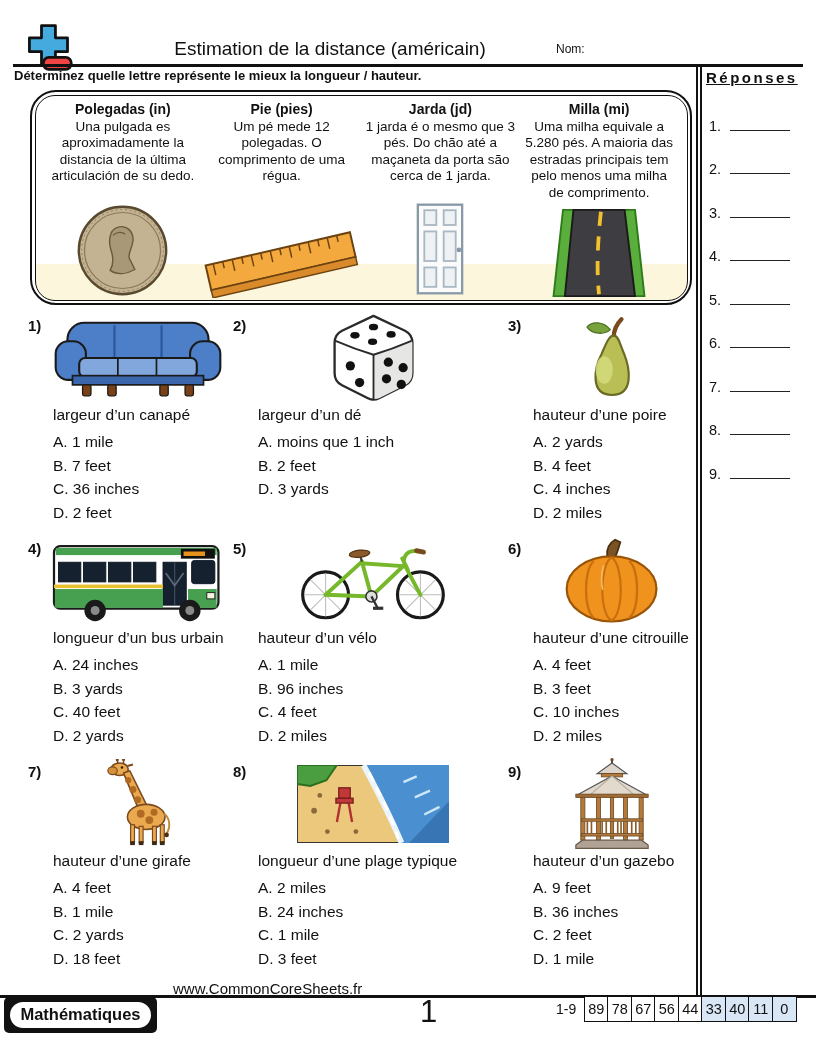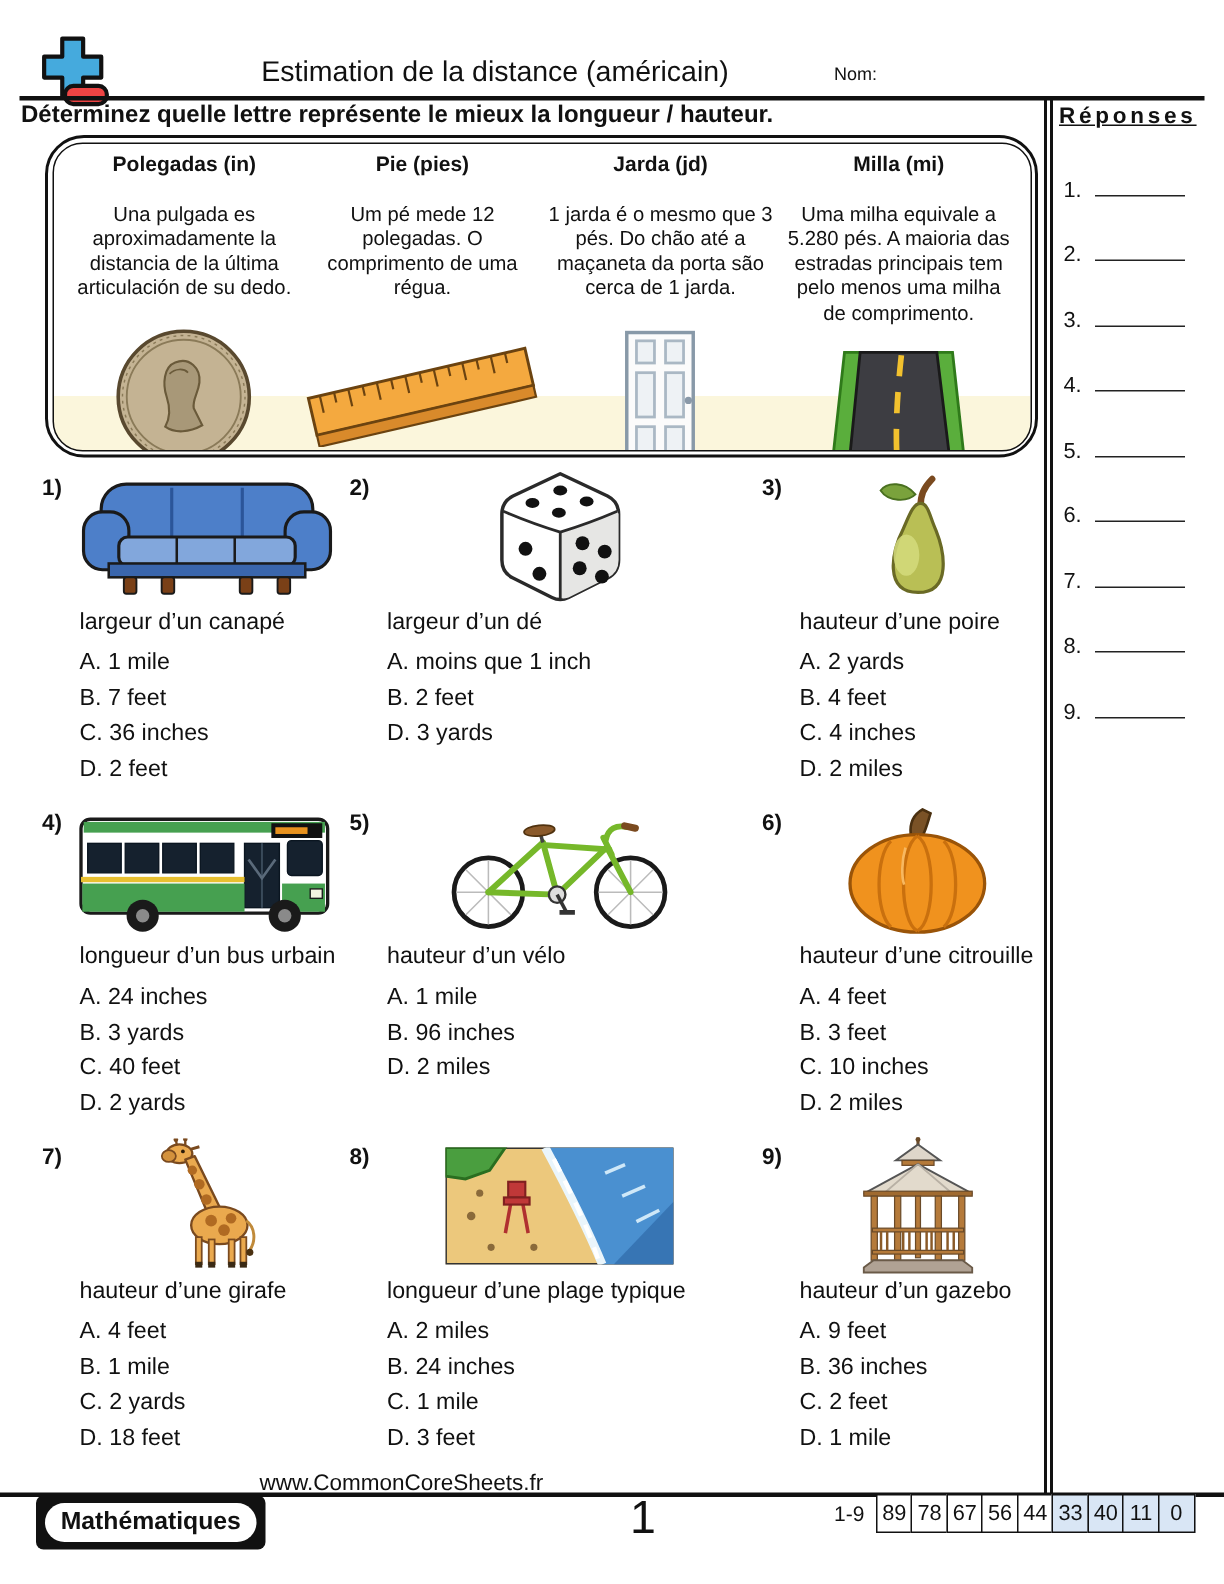--- a/index.html
+++ b/index.html
@@ -5,44 +5,44 @@
   html,body{margin:0;padding:0;}
   body{
     width:816px;height:1056px;position:relative;background:#ffffff;color:#111;
     font-family:"Liberation Sans",sans-serif;overflow:hidden;
   }
   
   .logo{position:absolute;left:20px;top:22px;}
   .title{position:absolute;left:0;right:156px;top:38px;text-align:center;font-size:19px;}
   .nom{position:absolute;left:556px;top:42px;font-size:12px;}
   .hline{position:absolute;left:13px;top:64px;width:790px;height:3px;background:#111;}
-  .instruction{position:absolute;left:14px;top:68px;font-size:16px;font-weight:bold;}
+  .instruction{position:absolute;left:14px;top:68px;font-size:13px;font-weight:bold;}
   
   .infobox{position:absolute;left:30px;top:90px;width:658px;height:211px;border:2.5px solid #111;border-radius:26px;}
   .infobox-inner{position:absolute;inset:2.5px;border:1.5px solid #111;border-radius:20px;
     background:linear-gradient(#ffffff 0 168px,#fbf6dc 168px);display:flex;padding:5px 8px 2px 8px;box-sizing:border-box;overflow:hidden;}
-  .info-col{flex:1;display:flex;flex-direction:column;align-items:center;text-align:center;padding:0 3px;min-width:0;gap:16px;}
+  .info-col{flex:1;display:flex;flex-direction:column;align-items:center;text-align:center;padding:0 3px;min-width:0;}
   .info-title{font-size:14px;font-weight:bold;line-height:17px;}
   .info-text{font-size:13.5px;line-height:16.5px;margin-top:1px;}
   .info-icon{margin-top:auto;line-height:0;}
   
   .sidebar-line{position:absolute;left:696px;top:64px;height:932px;width:2px;border-left:2px solid #111;border-right:2px solid #111;}
   .answers-title{position:absolute;left:706px;top:69px;font-size:15px;font-weight:bold;letter-spacing:2.5px;text-decoration:underline;}
   .ans{position:absolute;left:709px;font-size:14.5px;white-space:nowrap;}
   .ans-line{display:inline-block;width:60px;height:13px;border-bottom:1.5px solid #222;margin-left:9px;}
   
   .q{position:absolute;}
   .q-num{position:absolute;left:0;top:2px;font-size:15px;font-weight:bold;}
   .q-imgrow{height:86px;display:flex;align-items:center;justify-content:center;padding-left:18px;line-height:0;}
   .q-label{font-size:15.5px;margin:5px 0 0 25px;line-height:18px;white-space:nowrap;}
   .q-opt{font-size:15.5px;margin:6px 0 0 25px;line-height:17.5px;white-space:nowrap;}
   .q-opt.first{margin-top:9px;}
   
   .footer-line{position:absolute;left:0;top:995px;width:816px;height:2.5px;background:#111;}
-  .badge{position:absolute;left:24px;top:997px;width:153px;height:36px;background:#111;border-radius:5px;display:flex;align-items:center;justify-content:center;}
+  .badge{position:absolute;left:4px;top:997px;width:153px;height:36px;background:#111;border-radius:5px;display:flex;align-items:center;justify-content:center;}
   .badge-pill{background:#fff;border-radius:16px;padding:3px 10px 4px 10px;font-size:16.5px;font-weight:bold;color:#111;}
   .site{position:absolute;left:173px;top:980px;font-size:15px;}
   .pagenum{position:absolute;left:420px;top:994px;font-size:31px;}
   .scores{position:absolute;left:556px;top:996px;display:flex;align-items:center;}
   .score-label{font-size:14px;margin-right:9px;text-align:right;}
   .score-cell{width:23px;height:24px;border:1.5px solid #111;margin-left:-1.5px;display:flex;align-items:center;justify-content:center;font-size:14.5px;background:#fff;}
   .score-cell.hl{background:#d9e6f5;}
 </style>
 </head>
 <body>
@@ -300,20 +300,21 @@
       <ellipse cx="83" cy="18" rx="13" ry="4.5" fill="#8b5a2b" stroke="#50320f" stroke-width="1.5" transform="rotate(-6 83 18)"></ellipse>
       <circle cx="98" cy="72" r="7" fill="#dddddd" stroke="#333" stroke-width="2"></circle>
       <line x1="98" y1="72" x2="106" y2="87" stroke="#333" stroke-width="3"></line>
       <rect x="100" y="85" width="13" height="4" fill="#333"></rect>
     </svg>
   </span>
     </div>
   <div class="q-label">hauteur d’un vélo</div>
   <div class="q-opt first">A. 1 mile</div>
   <div class="q-opt">B. 96 inches</div>
+  <div class="q-opt">C. 4 feet</div>
   <div class="q-opt">D. 2 miles</div>
 </div>
 
 <div class="q" style="left:508px;top:538px;width:190px">
   <span class="q-num">6)</span>
   <div class="q-imgrow">
       <span>
     <svg width="108" height="88" viewBox="0 0 115 100">
       <path d="M52,22 C51,13 54,7 61,3 L67,6 C65,12 64,17 61,23 Z" fill="#7a5226" stroke="#4a3010" stroke-width="2"></path>
       <ellipse cx="57" cy="59" rx="51" ry="37" fill="#f0921e" stroke="#9a5408" stroke-width="2.5"></ellipse>

